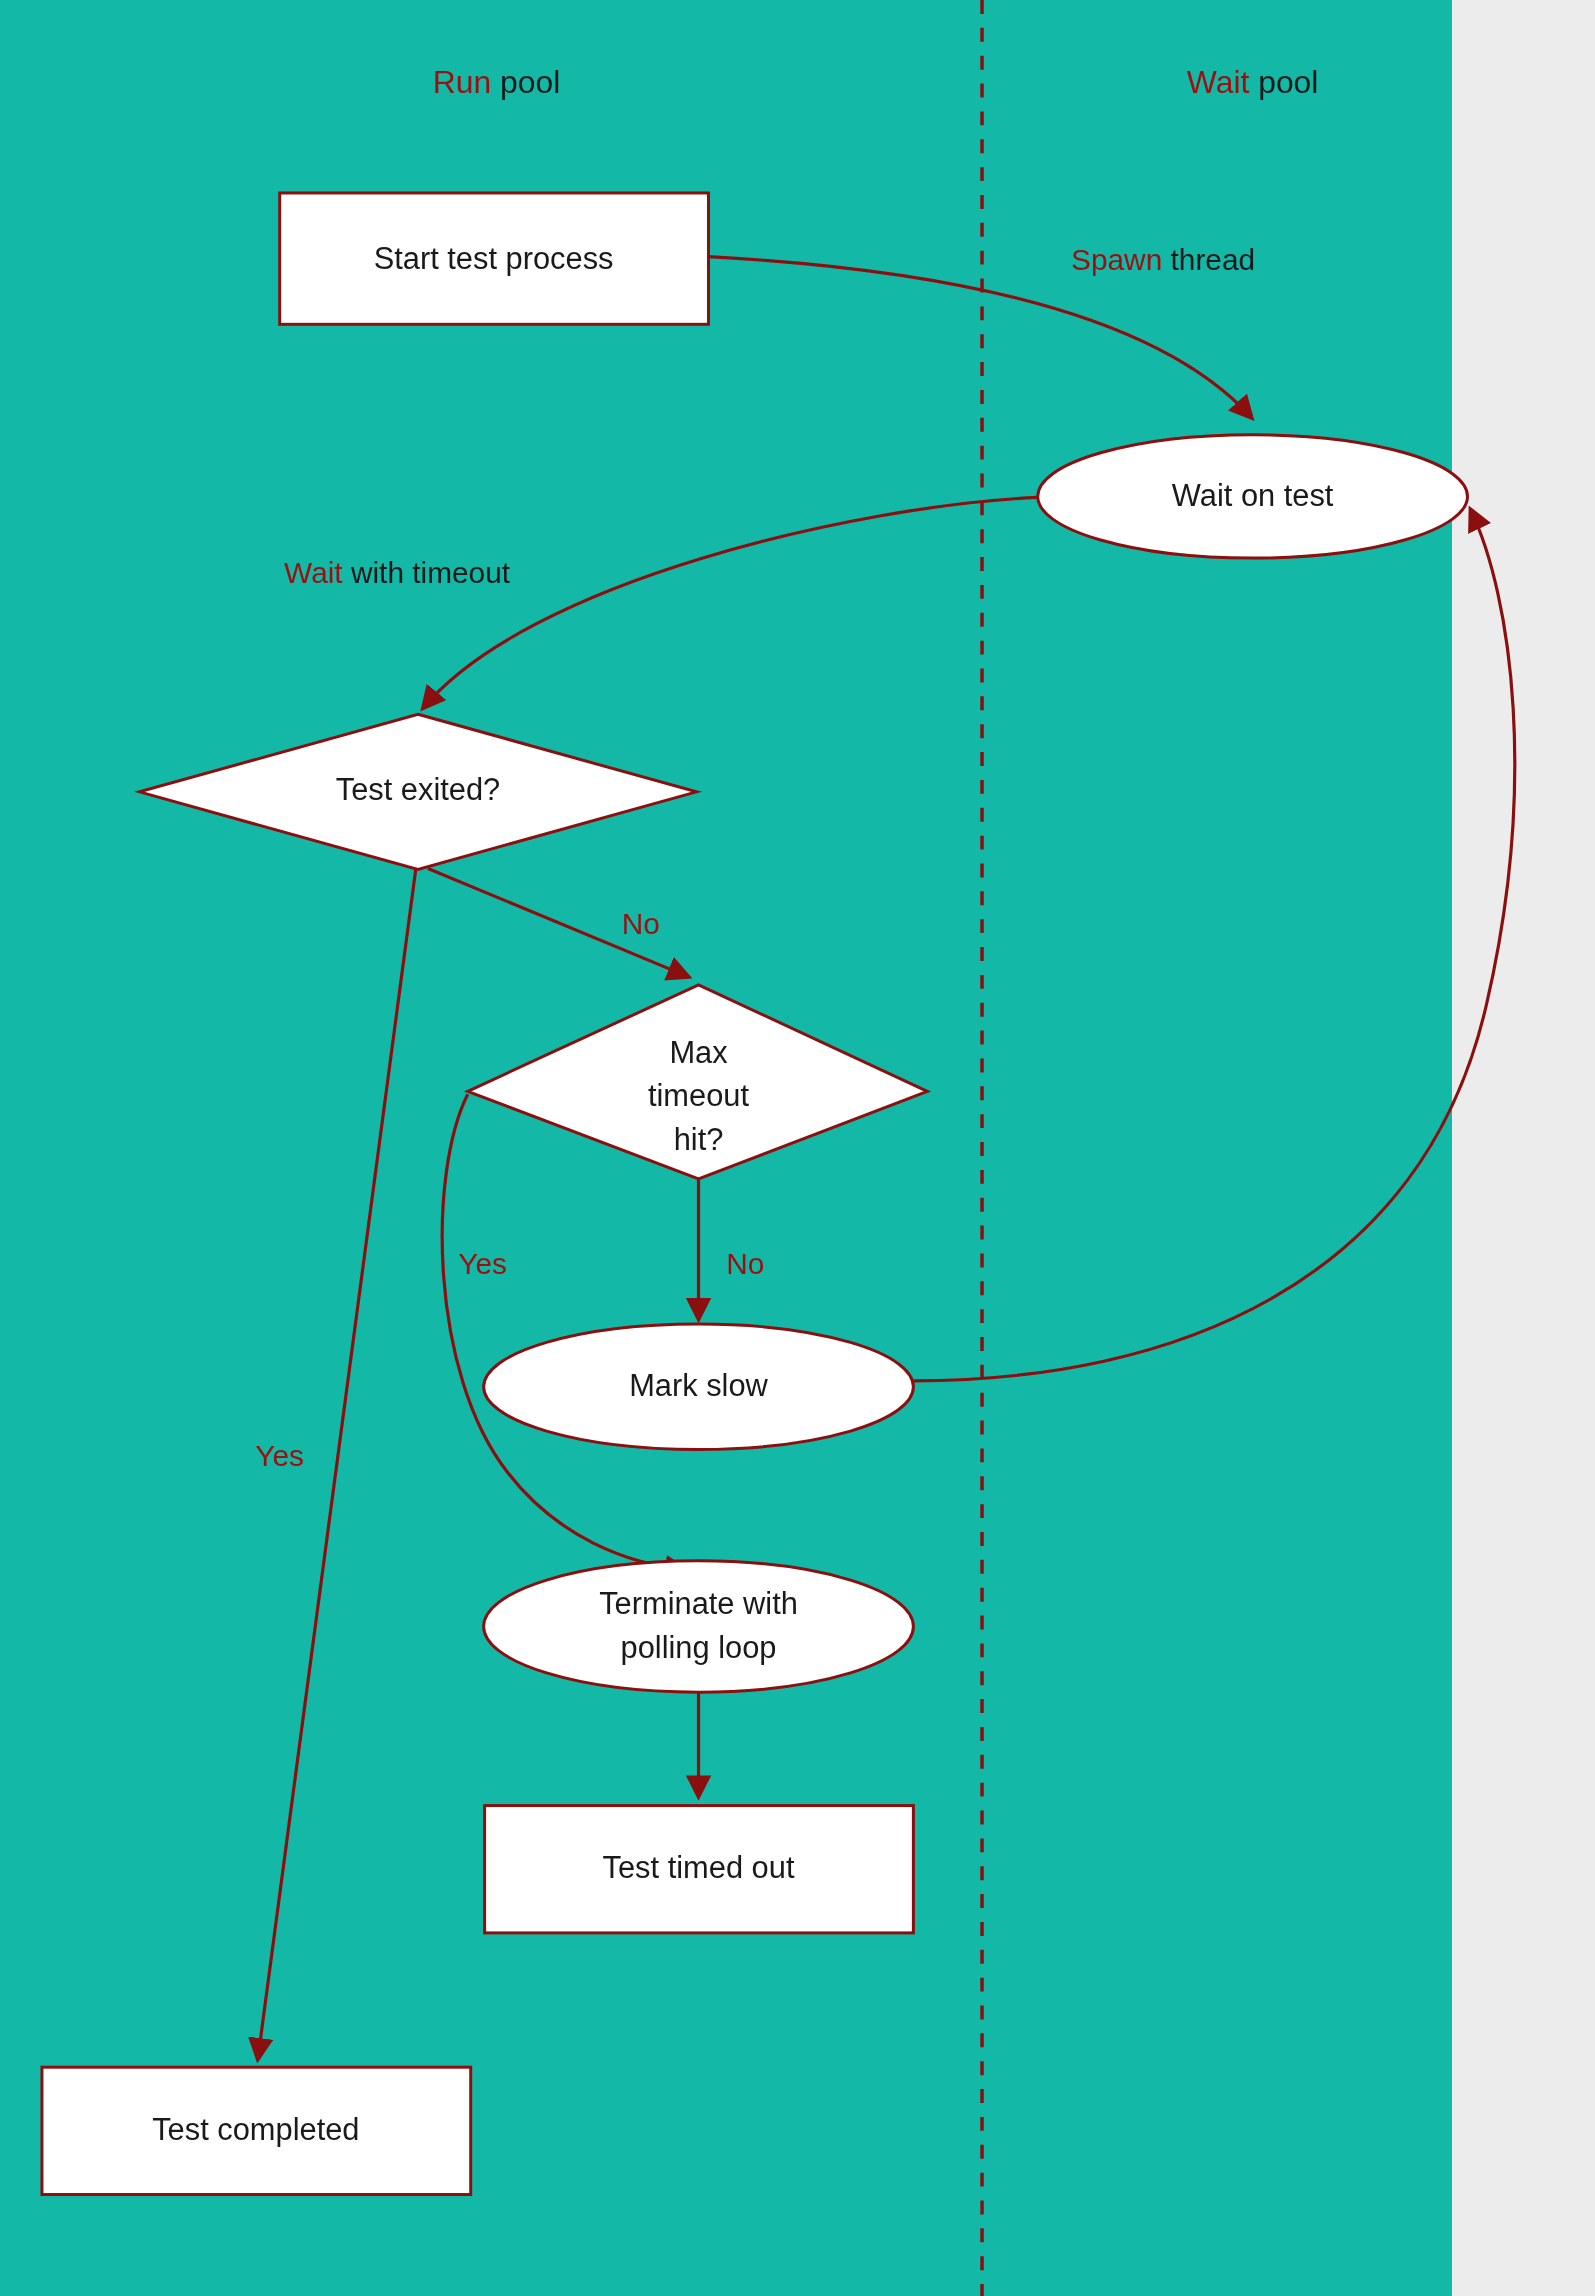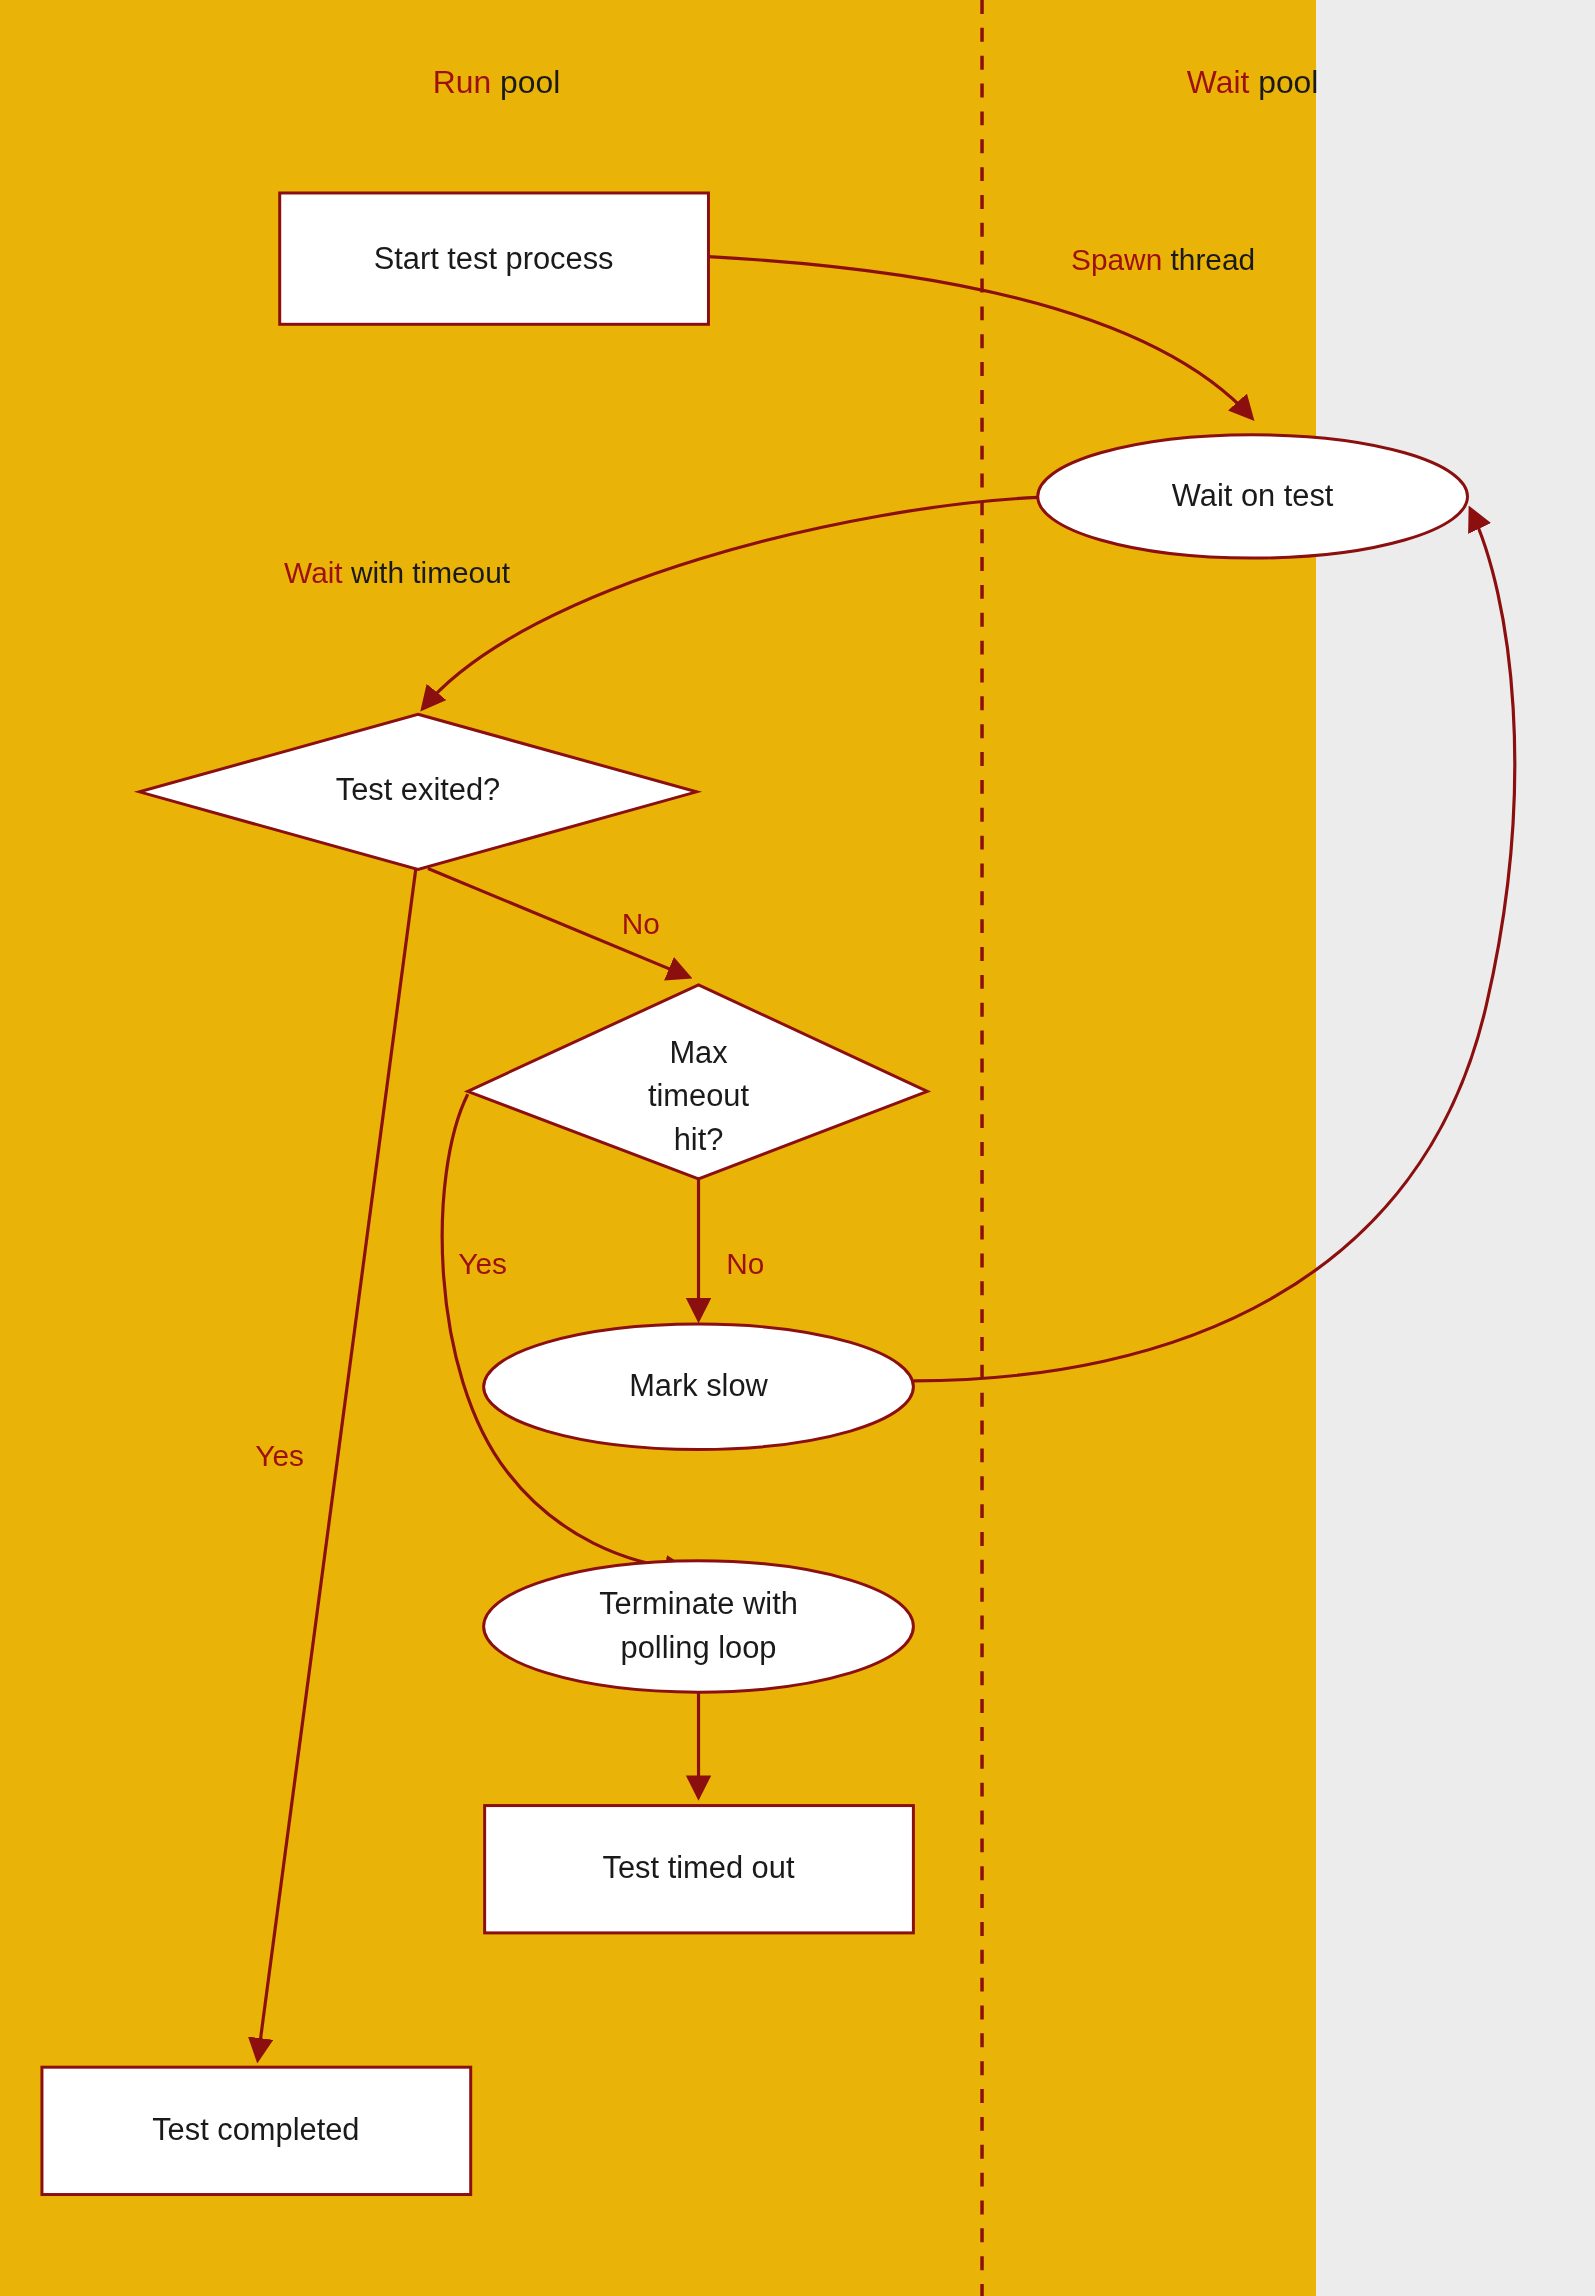--- a/index.html
+++ b/index.html
@@ -8,23 +8,23 @@
     background: #ececec;
   }
   body {
     width: 1596px;
     height: 2296px;
     font-family: "Liberation Sans", sans-serif;
     overflow: hidden;
   }
   #diagram-root {
     position: relative;
-    width: 1316px;
+    width: 1452px;
     height: 2296px;
-    background: #eab308;
+    background: #14b8a6;
   }
   svg#flowchart {
     display: block;
     width: 1596px;
     height: 2296px;
   }
   .node-shape {
     fill: #ffffff;
     stroke: #8b0f0f;
     stroke-width: 3;

